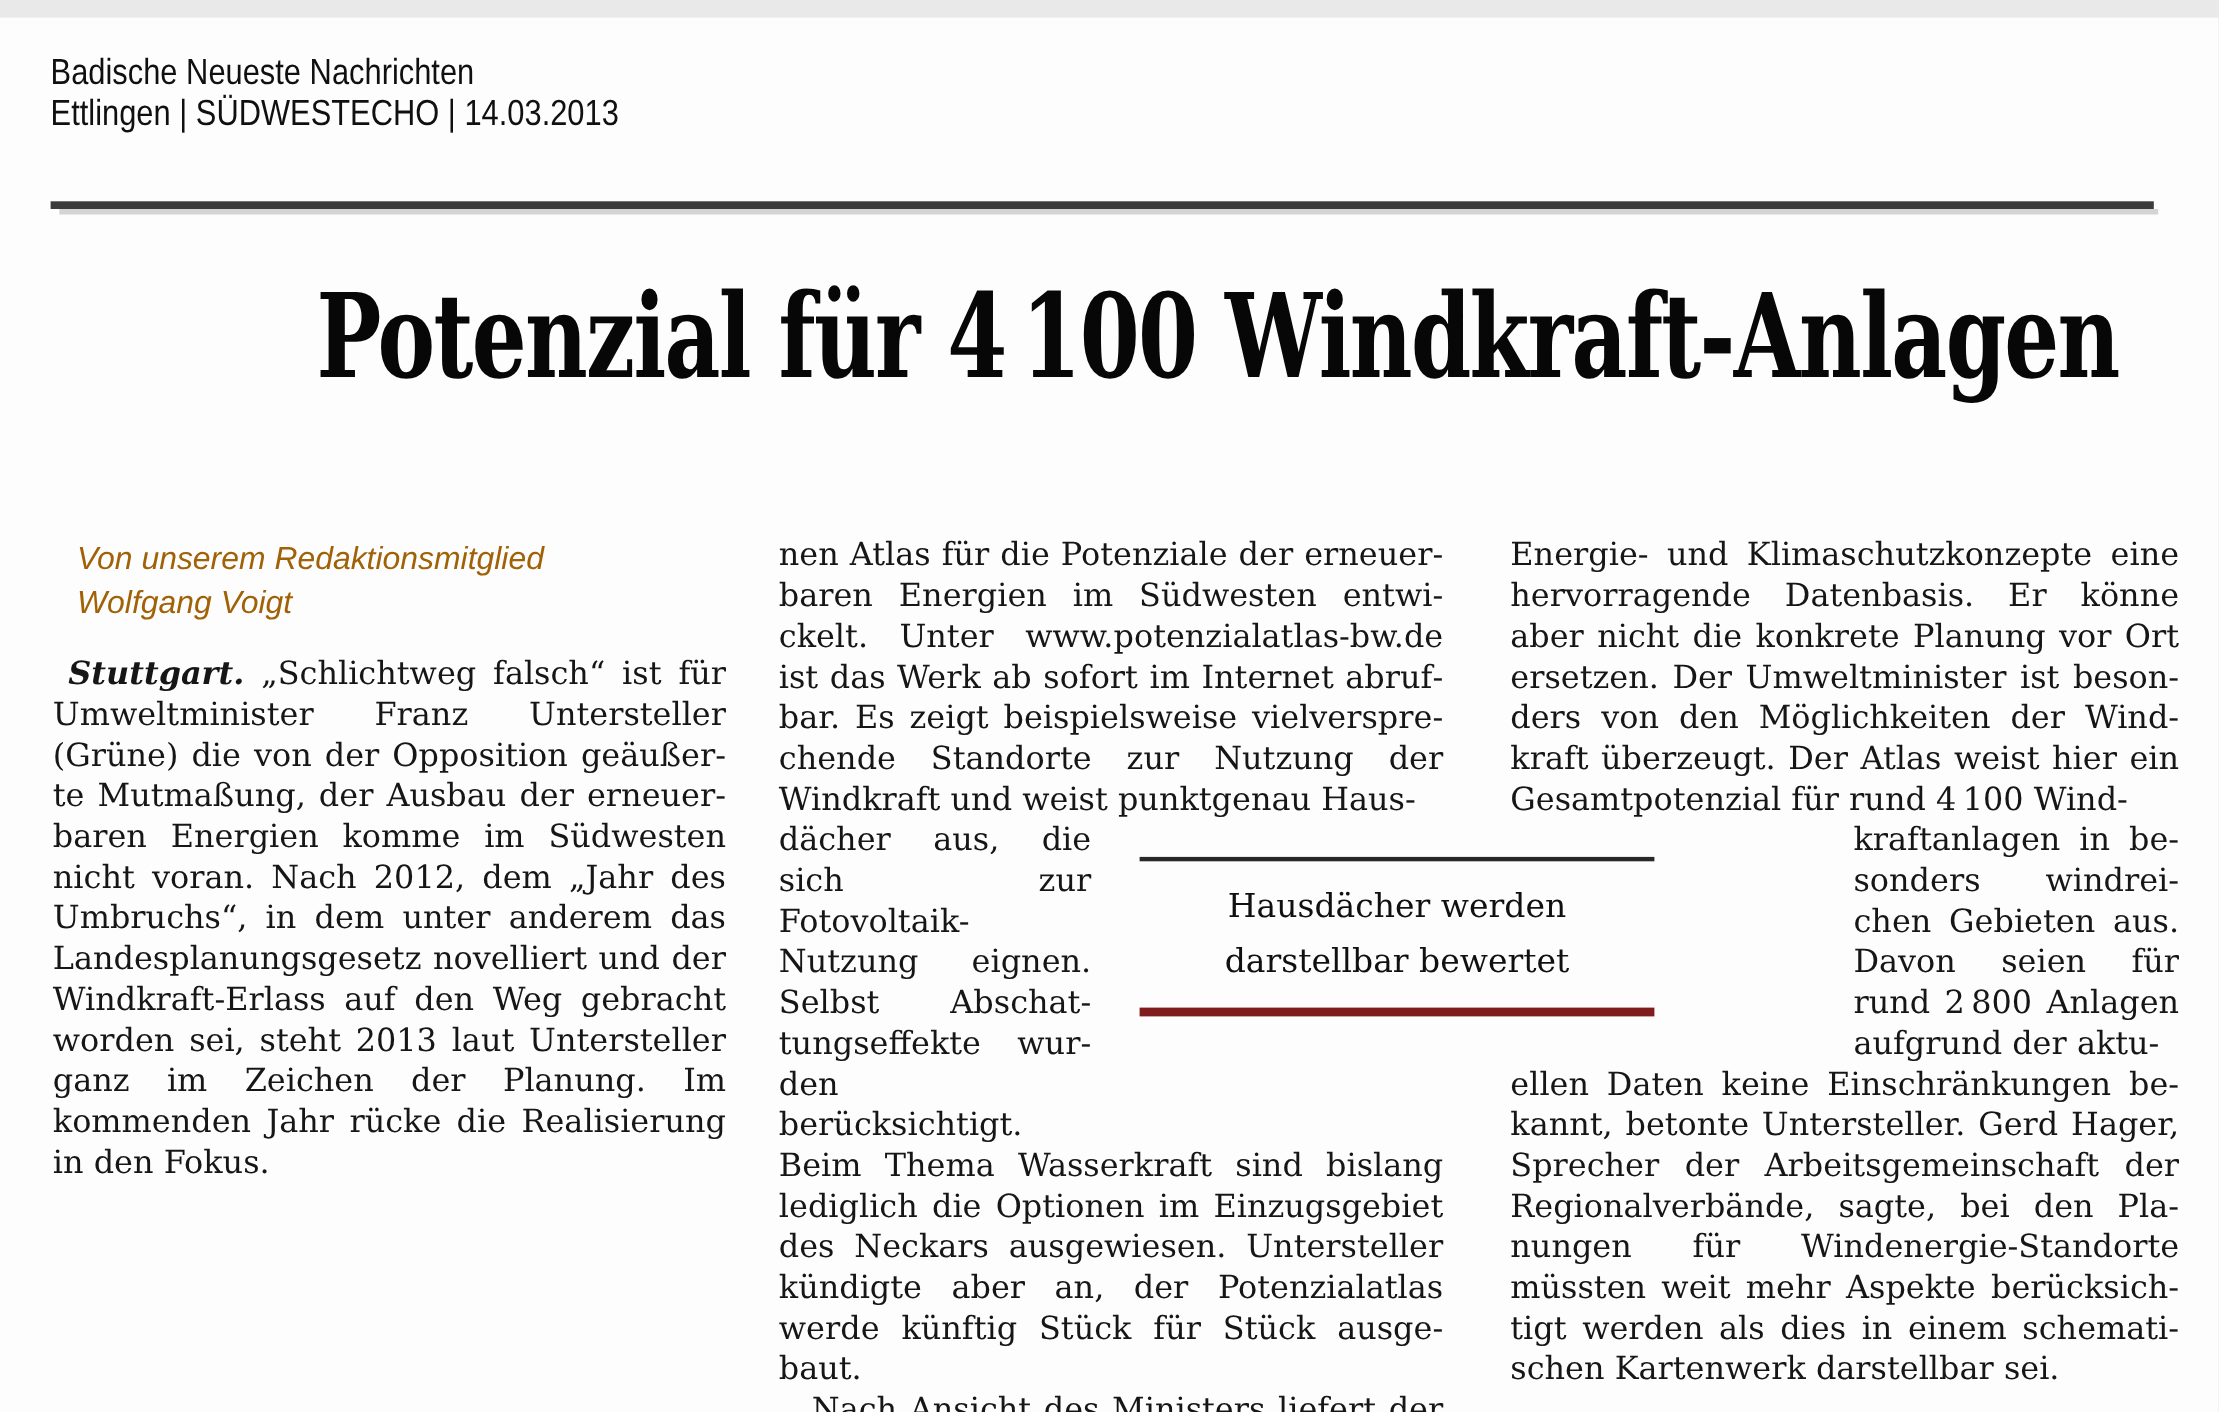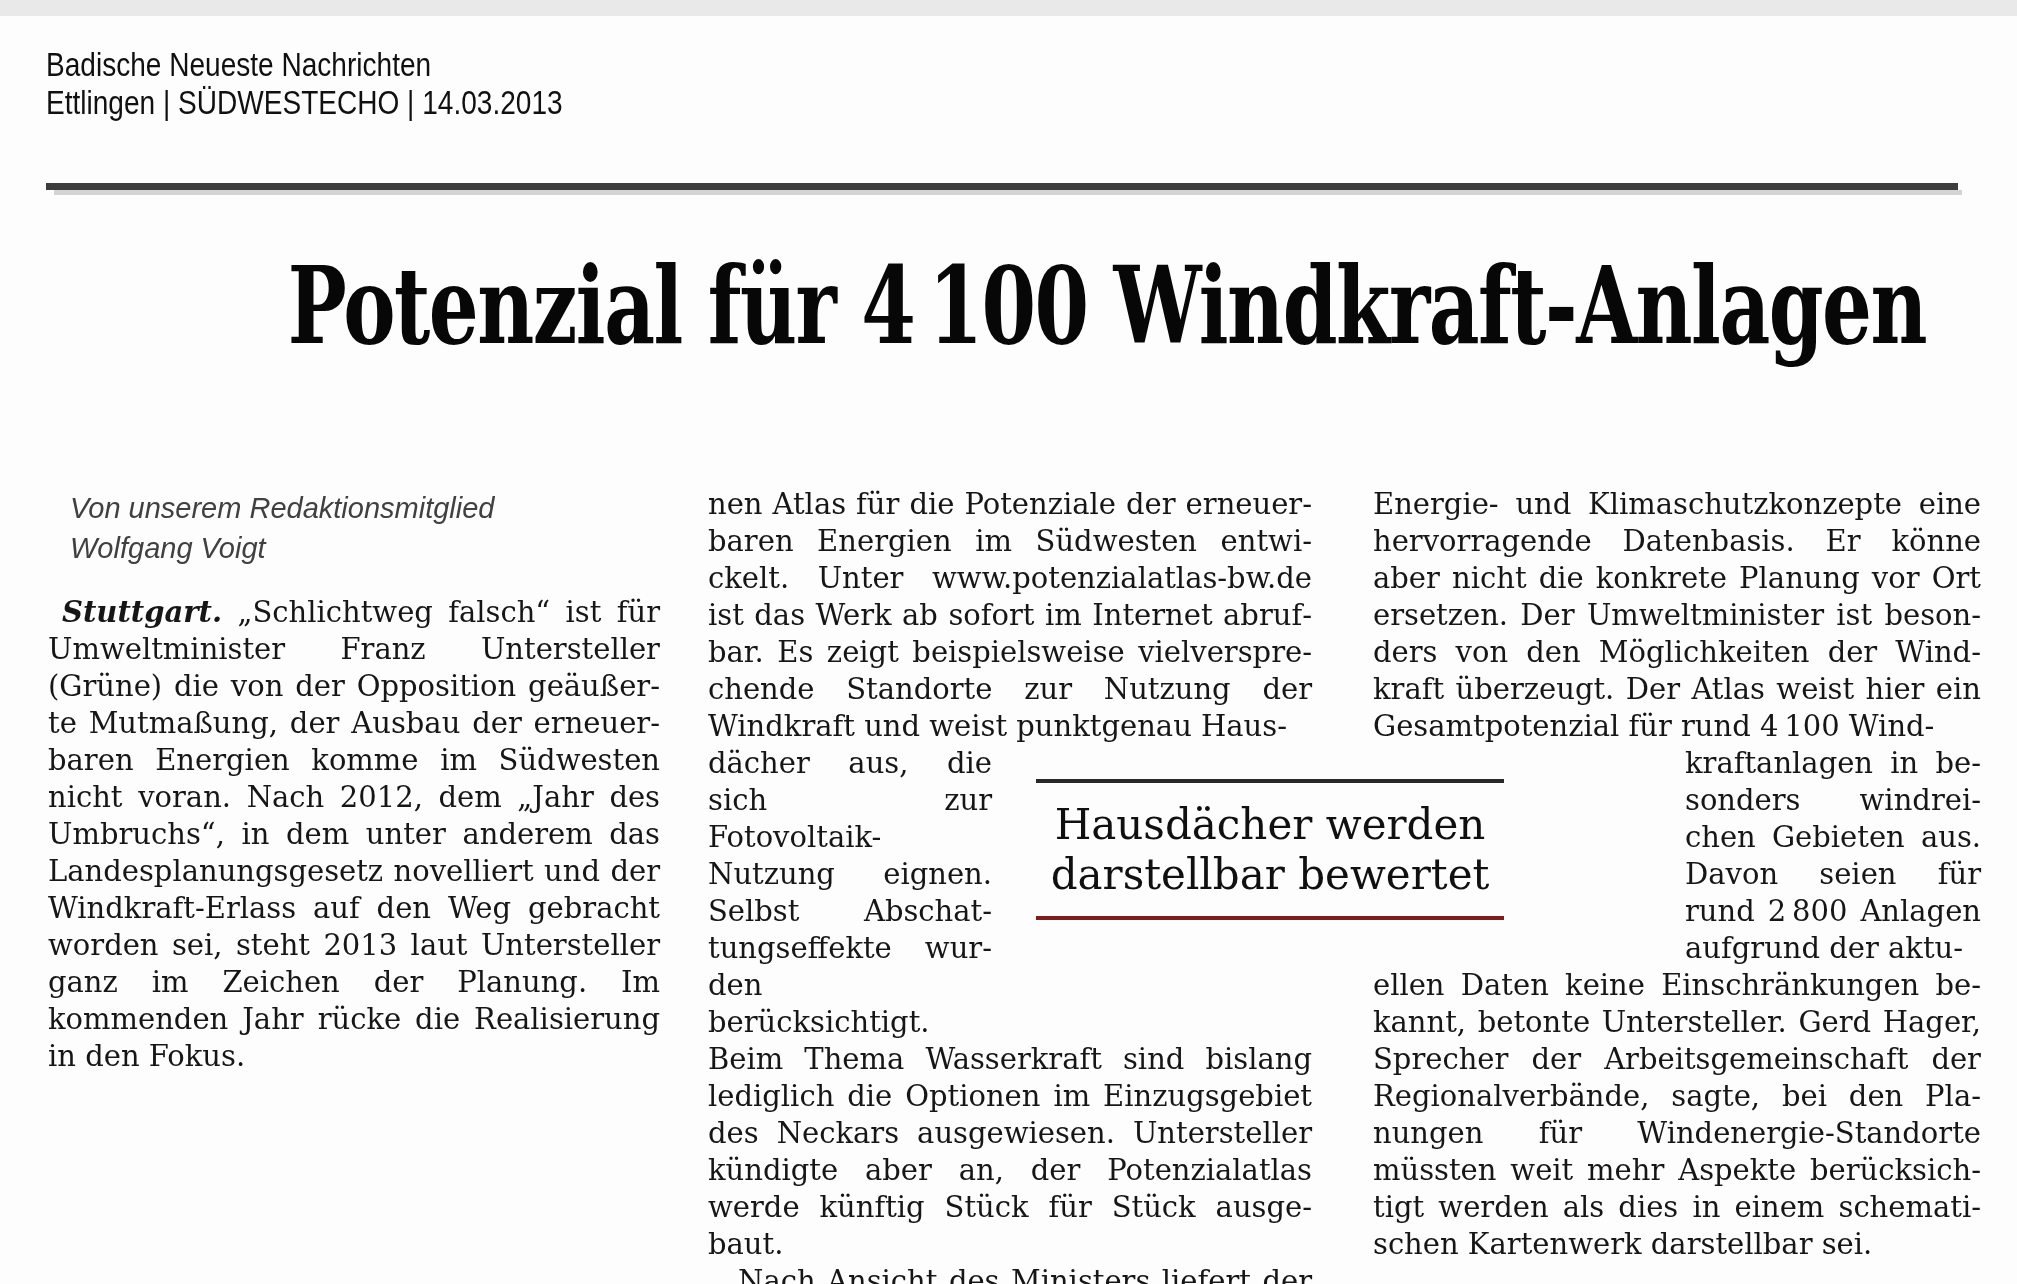--- a/index.html
+++ b/index.html
@@ -84,21 +84,21 @@
 
   
   .byline {
     position: absolute;
     left: 70px;
     top: 472px;
     font-family: "Liberation Sans", sans-serif;
     font-style: italic;
     font-size: 29px;
     line-height: 40px;
-    color: #404040;
+    color: #a16207;
   }
 
   
   .col {
     position: absolute;
     text-align: justify;
     font-size: 29px;
     line-height: 37px;
     color: #161616;
     hyphens: manual;
@@ -117,27 +117,27 @@
   .narrow-right { width: 296px; margin-left: 312px; text-align: justify; }
 
   
   .pullquote {
     position: absolute;
     left: 1036px;
     top: 763px;
     width: 468px;
     height: 133px;
     border-top: 4px solid #282828;
-    border-bottom: 4px solid #7f1d1d;
+    border-bottom: 8px solid #7f1d1d;
     display: flex;
     flex-direction: column;
     justify-content: center;
     align-items: center;
     text-align: center;
-    font-size: 42px;
+    font-size: 30px;
     line-height: 50px;
     color: #101010;
   }
 </style>
 </head>
 <body>
 
 <div class="page">
 
   <div class="masthead">

